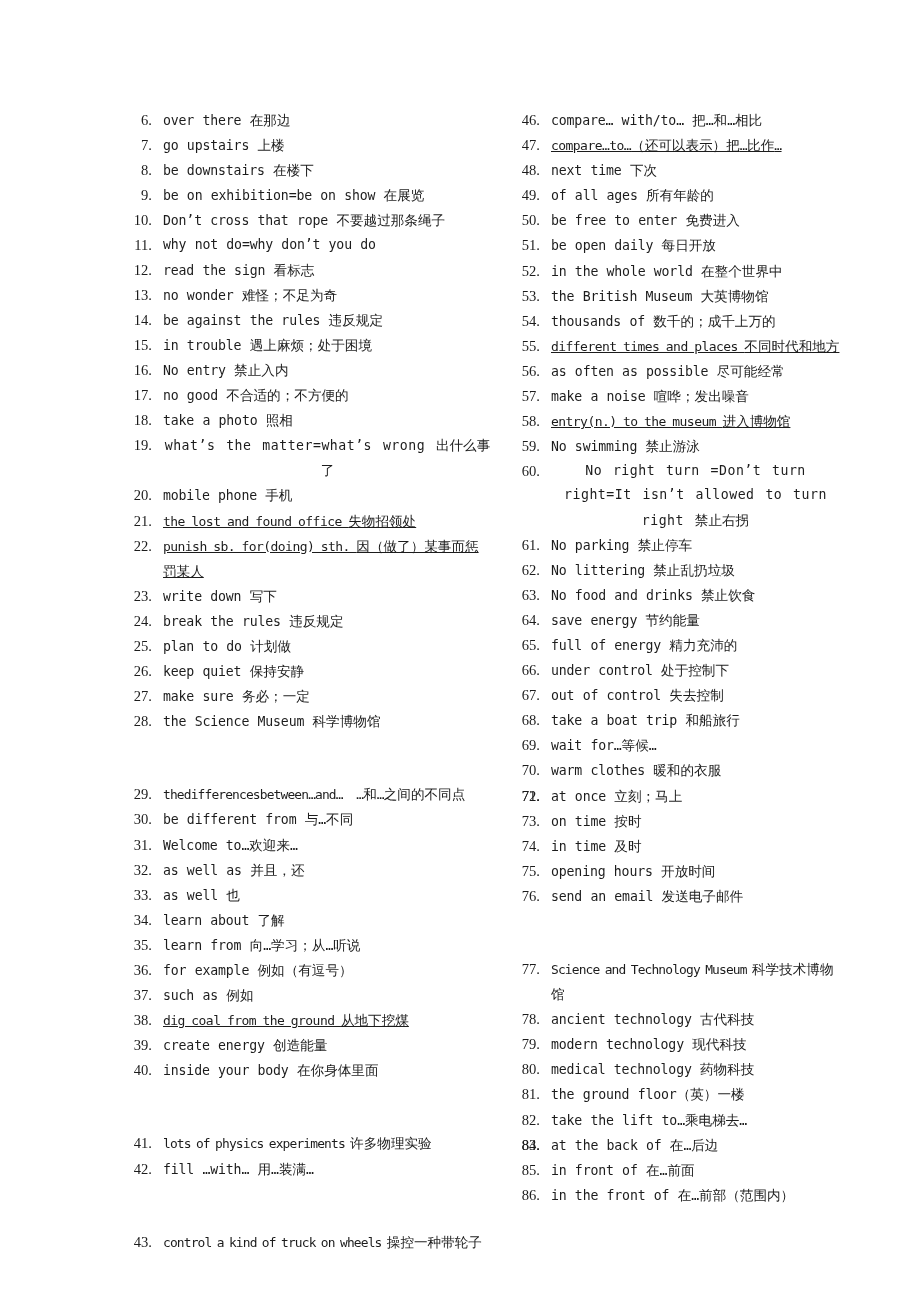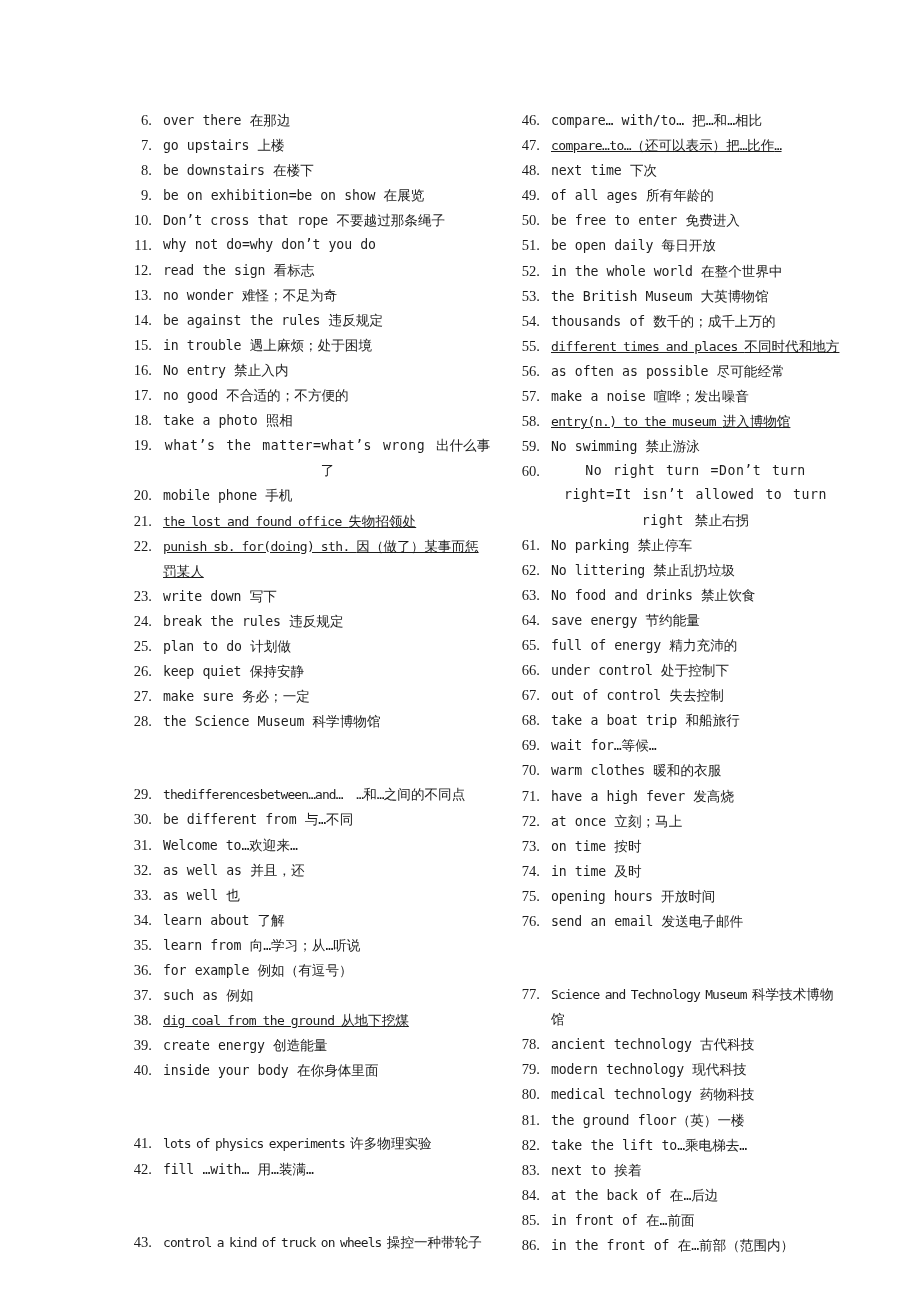--- a/index.html
+++ b/index.html
@@ -384,21 +384,20 @@
           <li class="phrase-item">
             <span class="item-number">69.</span>
             <span class="item-text">wait for…<span class="cn">等候</span>…</span>
           </li>
           <li class="phrase-item">
             <span class="item-number">70.</span>
             <span class="item-text">warm clothes <span class="cn">暖和的衣服</span></span>
           </li>
           <li class="phrase-item">
             <span class="item-number">71.</span>
-            <span class="item-text">have a high fever <span class="cn">发高烧</span></span>
           </li>
           <li class="phrase-item">
             <span class="item-number">72.</span>
             <span class="item-text">at once <span class="cn">立刻；马上</span></span>
           </li>
           <li class="phrase-item">
             <span class="item-number">73.</span>
             <span class="item-text">on time <span class="cn">按时</span></span>
           </li>
           <li class="phrase-item">
@@ -432,21 +431,20 @@
           <li class="phrase-item">
             <span class="item-number">81.</span>
             <span class="item-text">the ground floor<span class="cn">（英）一楼</span></span>
           </li>
           <li class="phrase-item">
             <span class="item-number">82.</span>
             <span class="item-text">take the lift to…<span class="cn">乘电梯去</span>…</span>
           </li>
           <li class="phrase-item">
             <span class="item-number">83.</span>
-            <span class="item-text">next to <span class="cn">挨着</span></span>
           </li>
           <li class="phrase-item">
             <span class="item-number">84.</span>
             <span class="item-text">at the back of <span class="cn">在</span>…<span class="cn">后边</span></span>
           </li>
           <li class="phrase-item">
             <span class="item-number">85.</span>
             <span class="item-text">in front of <span class="cn">在</span>…<span class="cn">前面</span></span>
           </li>
           <li class="phrase-item">

